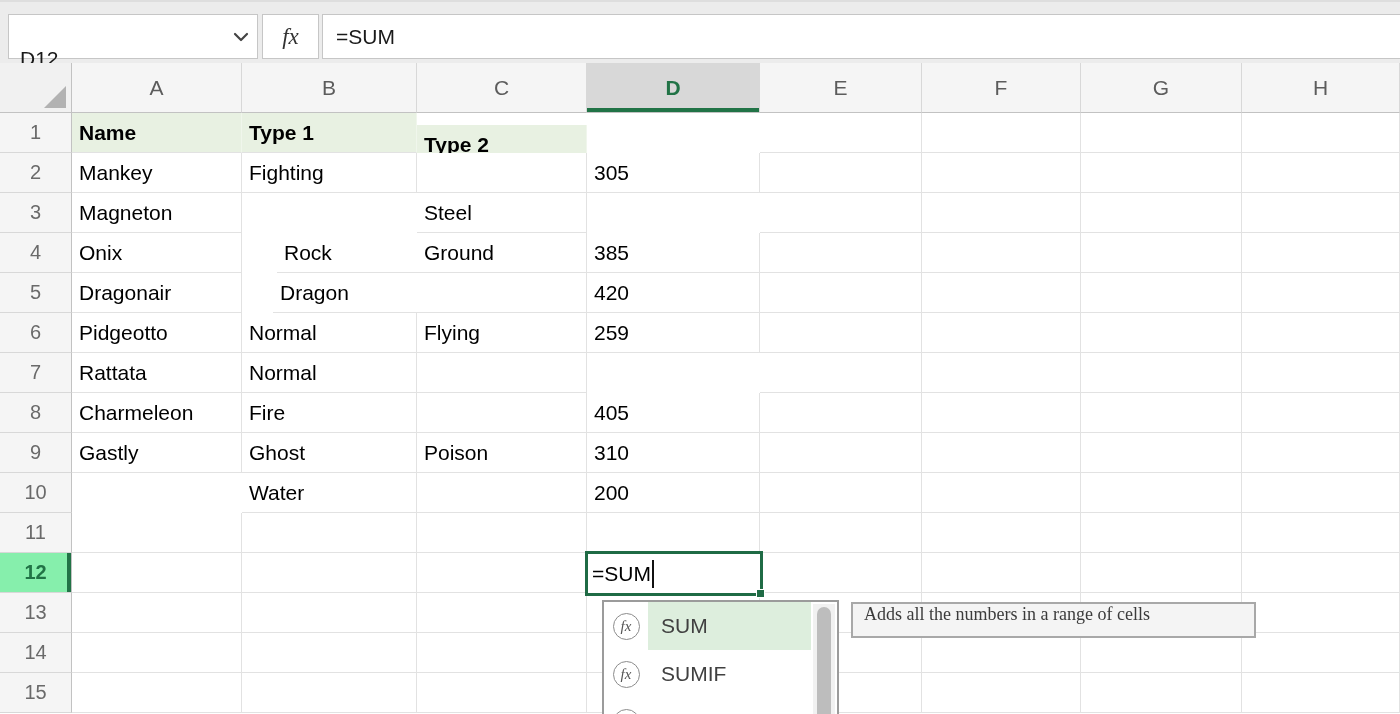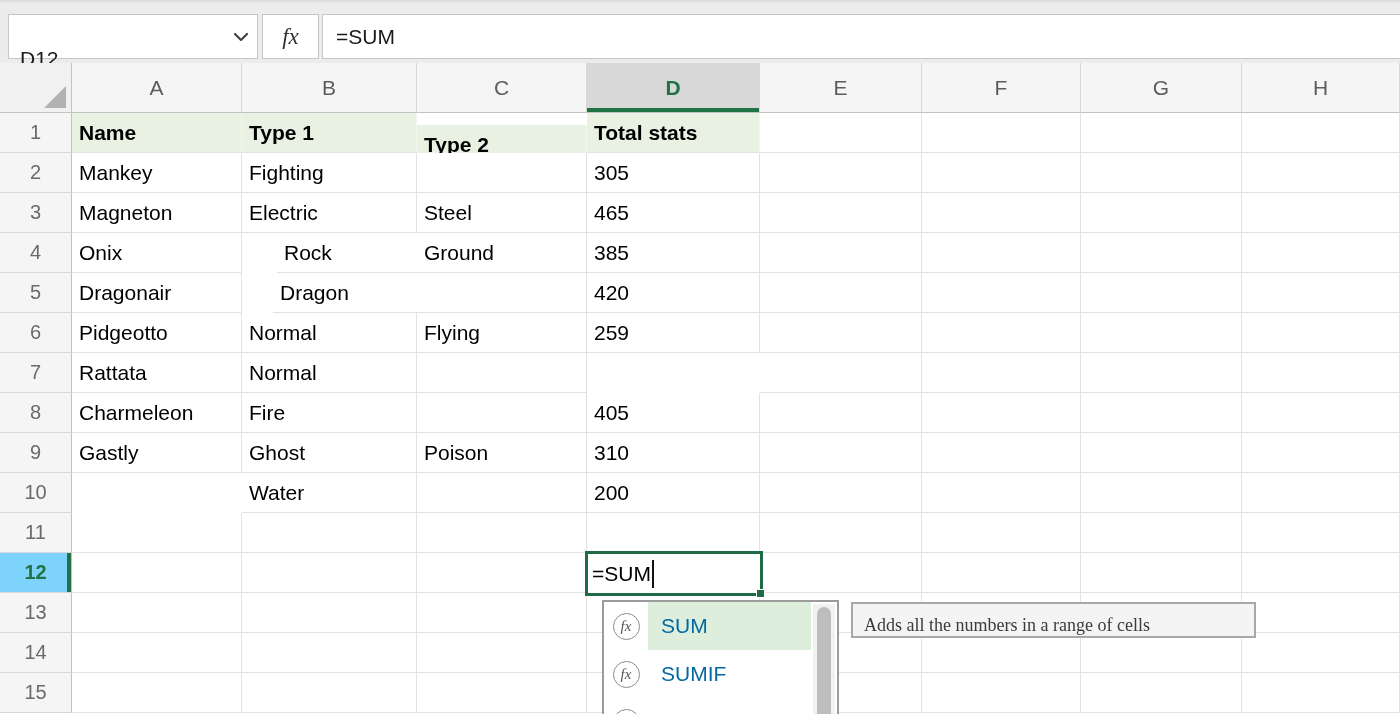--- a/index.html
+++ b/index.html
@@ -56,21 +56,21 @@
     background:#d8d8d8;color:#217346;font-weight:bold;
     box-shadow:inset 0 -4px 0 #217346;
   }
   .rowhead{
     position:absolute;left:0;width:72px;height:40px;box-sizing:border-box;
     background:#f5f5f5;border-right:1px solid #c2c2c2;border-bottom:1px solid #d8d8d8;
     display:flex;align-items:center;justify-content:center;
     font-size:20px;color:#6a6a6a;
   }
   .rowhead.sel{
-    background:#7dd3fc;color:#217346;font-weight:bold;
+    background:#86efac;color:#217346;font-weight:bold;
     box-shadow:inset -4px 0 0 #217346;
   }
   .cell{
     position:absolute;height:40px;box-sizing:border-box;
     border-right:1px solid #e2e2e2;border-bottom:1px solid #e2e2e2;
     display:flex;align-items:center;padding-left:7px;
     font-size:21px;color:#000;white-space:nowrap;overflow:hidden;background:#fff;
   }
   .cell.thead{background:#e8f1e2;font-weight:bold;border-right-color:#f0f6ec;border-bottom-color:#e2e2e2;}
 
@@ -94,34 +94,34 @@
   .ac-item{display:flex;height:48px;align-items:stretch;}
   .ac-icon{width:44px;display:flex;align-items:center;justify-content:center;}
   .ac-icon .circ{
     width:27px;height:27px;border:1.5px solid #8c8c8c;border-radius:50%;box-sizing:border-box;
     display:flex;align-items:center;justify-content:center;
     font-family:"Liberation Serif","DejaVu Serif",serif;font-style:italic;
     font-size:15px;color:#555;
   }
   .ac-label{
     flex:1;display:flex;align-items:center;padding-left:13px;margin-right:26px;
-    font-size:21px;color:#0369a1;
+    font-size:21px;color:#404040;
   }
   .ac-item.sel .ac-label{background:#ddeedd;}
   .ac-scrollbar{
     position:absolute;top:2px;right:2px;width:22px;height:144px;background:#f1f1f1;
   }
   .ac-scrollbar .thumb{
     position:absolute;left:4px;top:3px;width:14px;height:150px;border-radius:7px;background:#bdbdbd;
   }
 
   
   .tooltip{
     position:absolute;left:851px;top:602px;width:405px;height:36px;box-sizing:border-box;
-    background:#f4f4f4;border:2px solid #a8a8a8;display:flex;align-items:flex-end;
+    background:#f4f4f4;border:2px solid #a8a8a8;display:flex;align-items:flex-start;
     padding:0 11px;z-index:4;
     font-family:"Liberation Serif","DejaVu Serif",serif;
     font-size:18px;color:#3b3b3b;white-space:nowrap;
   }
 </style>
 </head>
 <body>
 
 <div class="app">
 
@@ -151,39 +151,36 @@
       <div class="colhead" style="left: 417px; width: 170px;">C</div>
       <div class="colhead sel" style="left: 587px; width: 173px;">D</div>
       <div class="colhead" style="left: 760px; width: 162px;">E</div>
       <div class="colhead" style="left: 922px; width: 159px;">F</div>
       <div class="colhead" style="left: 1081px; width: 161px;">G</div>
       <div class="colhead" style="left: 1242px; width: 158px;">H</div>
       <div class="rowhead" style="top: 50px;">1</div>
       <div class="cell thead" style="left: 72px; top: 50px; width: 170px;">Name</div>
       <div class="cell thead" style="left: 242px; top: 50px; width: 175px;">Type 1</div>
       <div class="cell thead" style="left: 417px; top: 62px; width: 170px;">Type 2</div>
-      <div class="cell thead" style="left: 587px; top: 50px; width: 173px;">Total stats</div>
       <div class="cell" style="left: 760px; top: 50px; width: 162px;"></div>
       <div class="cell" style="left: 922px; top: 50px; width: 159px;"></div>
       <div class="cell" style="left: 1081px; top: 50px; width: 161px;"></div>
       <div class="cell" style="left: 1242px; top: 50px; width: 158px;"></div>
       <div class="rowhead" style="top: 90px;">2</div>
       <div class="cell" style="left: 72px; top: 90px; width: 170px;">Mankey</div>
       <div class="cell" style="left: 242px; top: 90px; width: 175px;">Fighting</div>
       <div class="cell" style="left: 417px; top: 90px; width: 170px;"></div>
       <div class="cell" style="left: 587px; top: 90px; width: 173px;">305</div>
       <div class="cell" style="left: 760px; top: 90px; width: 162px;"></div>
       <div class="cell" style="left: 922px; top: 90px; width: 159px;"></div>
       <div class="cell" style="left: 1081px; top: 90px; width: 161px;"></div>
       <div class="cell" style="left: 1242px; top: 90px; width: 158px;"></div>
       <div class="rowhead" style="top: 130px;">3</div>
       <div class="cell" style="left: 72px; top: 130px; width: 170px;">Magneton</div>
-      <div class="cell" style="left: 242px; top: 130px; width: 175px;">Electric</div>
       <div class="cell" style="left: 417px; top: 130px; width: 170px;">Steel</div>
-      <div class="cell" style="left: 587px; top: 130px; width: 173px;">465</div>
       <div class="cell" style="left: 760px; top: 130px; width: 162px;"></div>
       <div class="cell" style="left: 922px; top: 130px; width: 159px;"></div>
       <div class="cell" style="left: 1081px; top: 130px; width: 161px;"></div>
       <div class="cell" style="left: 1242px; top: 130px; width: 158px;"></div>
       <div class="rowhead" style="top: 170px;">4</div>
       <div class="cell" style="left: 72px; top: 170px; width: 170px;">Onix</div>
       <div class="cell" style="left: 242px; top: 170px; width: 175px; margin-left: 35px;">Rock</div>
       <div class="cell" style="left: 417px; top: 170px; width: 170px;">Ground</div>
       <div class="cell" style="left: 587px; top: 170px; width: 173px;">385</div>
       <div class="cell" style="left: 760px; top: 170px; width: 162px;"></div>

